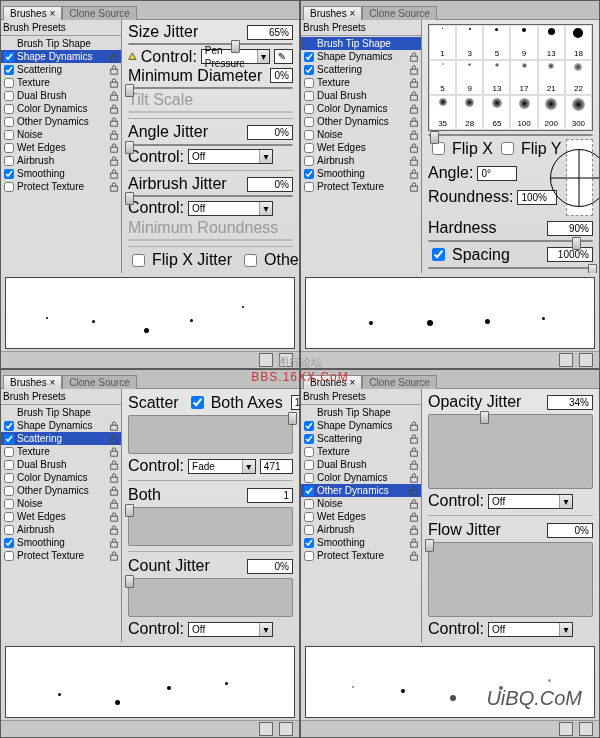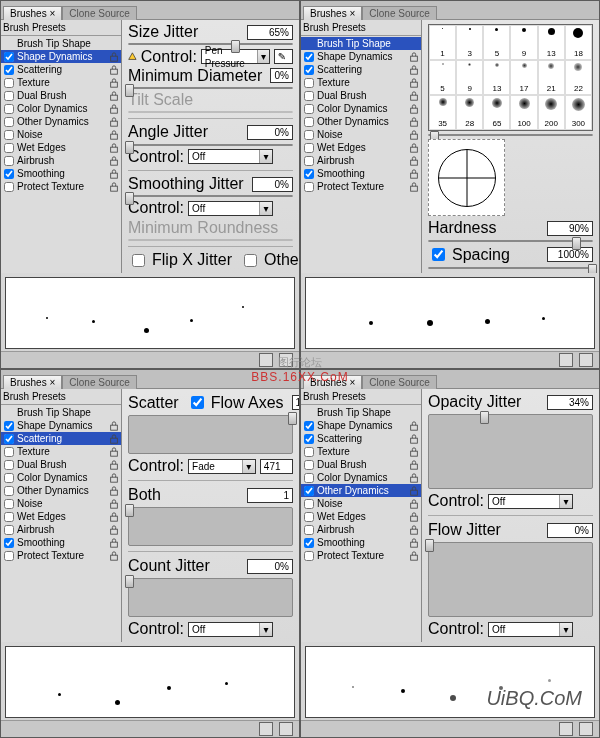--- a/index.html
+++ b/index.html
@@ -202,21 +202,21 @@
             </div>
      <div class="row">
               <span class="lbl">Control:</span>
               <span class="box sel">
                 <span>Off</span>
                 <span class="dd">▾</span>
               </span>
             </div>
      <div class="sline"></div>
      <div class="row">
-              <span class="lbl">Smoothing Jitter</span>
+              <span class="lbl">Airbrush Jitter</span>
               <span class="sp"></span>
               <span class="box pct">0%</span>
             </div>
      <div class="slider">
               <div class="thumb" style="left: calc(0% - 4px);"></div>
             </div>
      <div class="row">
               <span class="lbl">Control:</span>
               <span class="box sel">
                 <span>Off</span>
@@ -425,20 +425,36 @@
               </div>
               <div class="brush-cell">
                 <div class="dot" style="width: 13px; height: 13px; background: radial-gradient(rgb(0, 0, 0), rgba(0, 0, 0, 0)); border-radius: 50%;"></div>
                 <div class="lbl">300</div>
               </div>
             </div>
      <div class="slider">
               <div class="thumb" style="left: calc(3% - 4px);"></div>
             </div>
      <div class="row" style="align-items:flex-start">
+       <div style="flex:1">
+         <div class="row">
+                  <input type="checkbox" style="">
+                  <span class="lbl">Flip X</span>
+                  <input type="checkbox" style="">
+                  <span class="lbl">Flip Y</span>
+                </div>
+         <div class="row" style="margin-top:6px">
+                  <span class="lbl">Angle:</span>
+                  <span class="box sm" style="width:32px">0°</span>
+                </div>
+         <div class="row" style="margin-top:6px">
+                  <span class="lbl">Roundness:</span>
+                  <span class="box sm" style="width:32px">100%</span>
+                </div>
+       </div>
        <div class="circle-preview">
                 <div class="v"></div>
               </div>
      </div>
      <div class="row">
               <span class="lbl">Hardness</span>
               <span class="sp"></span>
               <span class="box pct">90%</span>
             </div>
      <div class="slider">
@@ -568,21 +584,21 @@
                     <path d="M4 5 V3 a2 2 0 0 1 4 0 V5" fill="none" stroke="#444"></path>
                   </svg></span>
               </div>
             </div>
     </div>
     <div class="main">
      <div class="row">
               <span class="lbl">Scatter</span>
               <span style="width:10px"></span>
               <input type="checkbox" checked="" style="">
-              <span class="lbl">Flow Axes</span>
+              <span class="lbl">Both Axes</span>
               <span class="sp"></span>
               <span class="box pct">1000%</span>
             </div>
      <div class="slider">
               <div class="thumb" style="left: calc(100% - 4px);"></div>
             </div>
      <div class="row">
               <span class="lbl">Control:</span>
               <span class="box sel">
                 <span>Fade</span>

